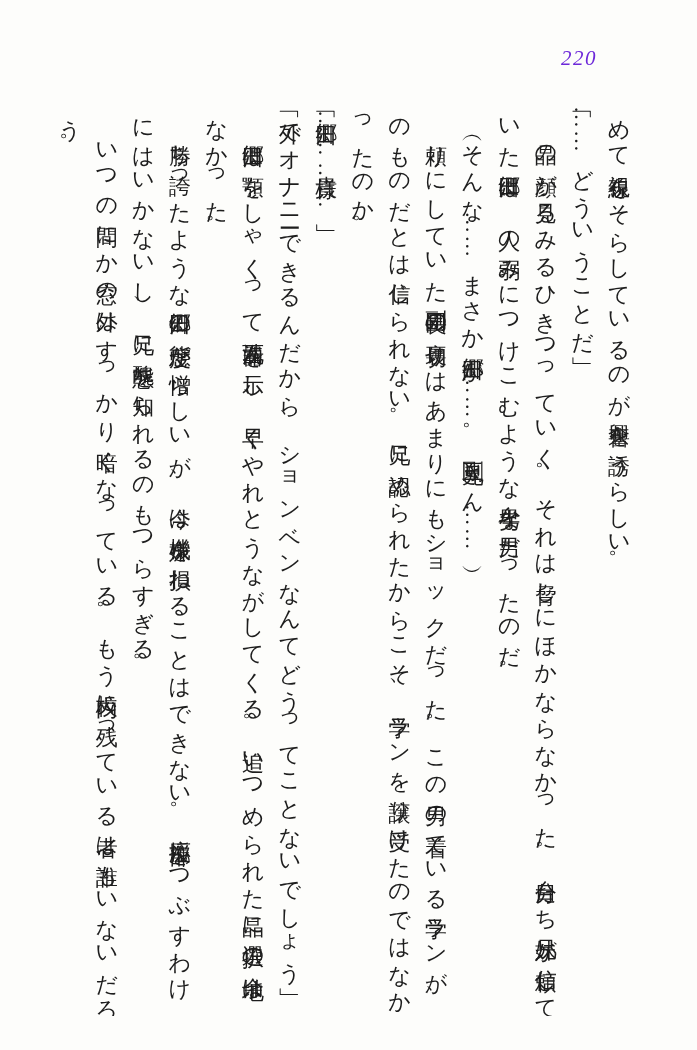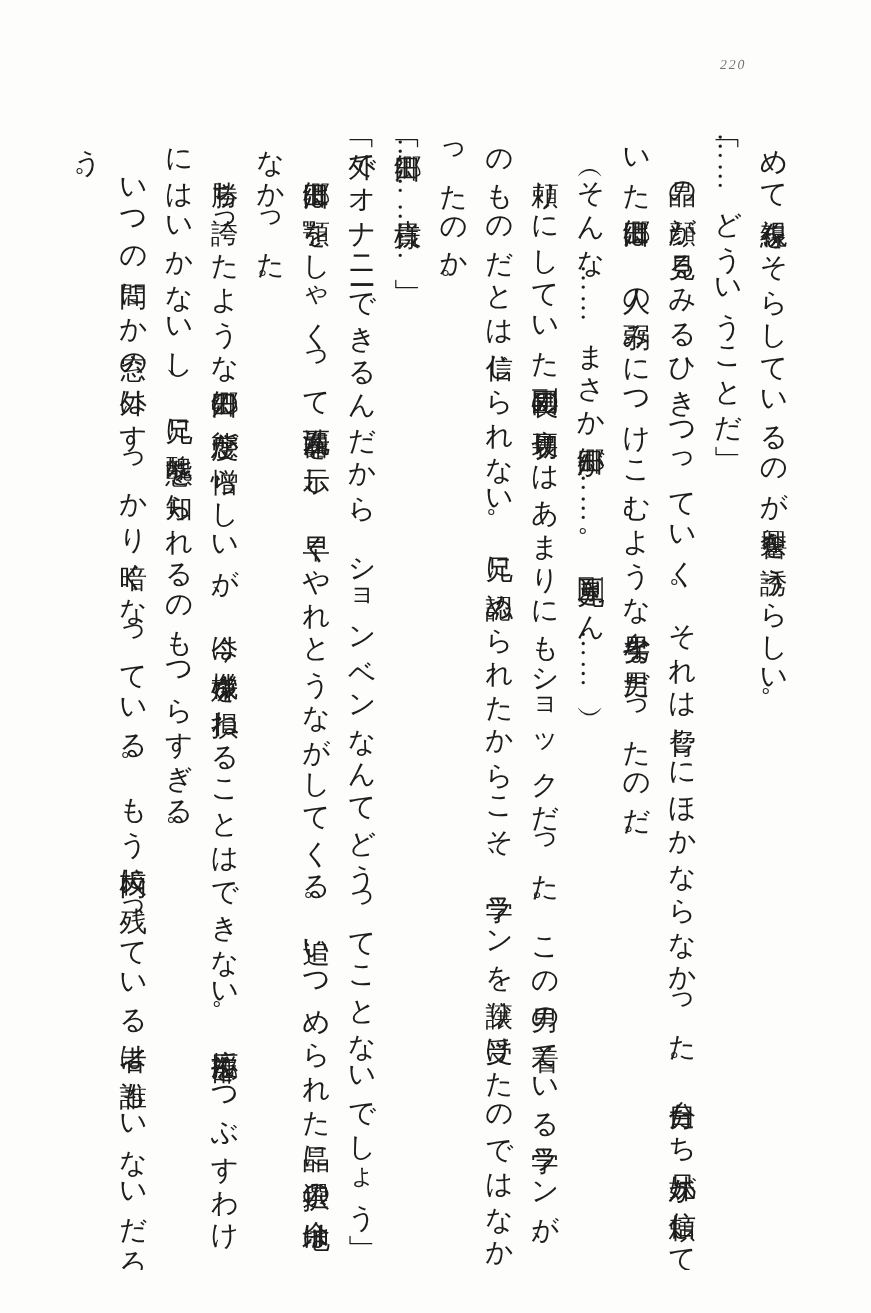--- a/index.html
+++ b/index.html
@@ -14,24 +14,24 @@
     margin: 0 auto;
     background: #fdfdfb;
     overflow: hidden;
     font-family: "Liberation Serif", "DejaVu Serif", serif;
     color: #1d1d1d;
   }
   .page-number {
     position: absolute;
     top: 46px;
     right: 100px;
-    font-size: 11px;
+    font-size: 21px;
     font-style: italic;
     letter-spacing: 1.5px;
-    color: #737373;
+    color: #6d28d9;
   }
   .text-block {
     position: absolute;
     top: 104px;
     right: 60px;
     width: 588px;
     height: 912px;
     writing-mode: vertical-rl;
     text-orientation: mixed;
     font-size: 22px;

